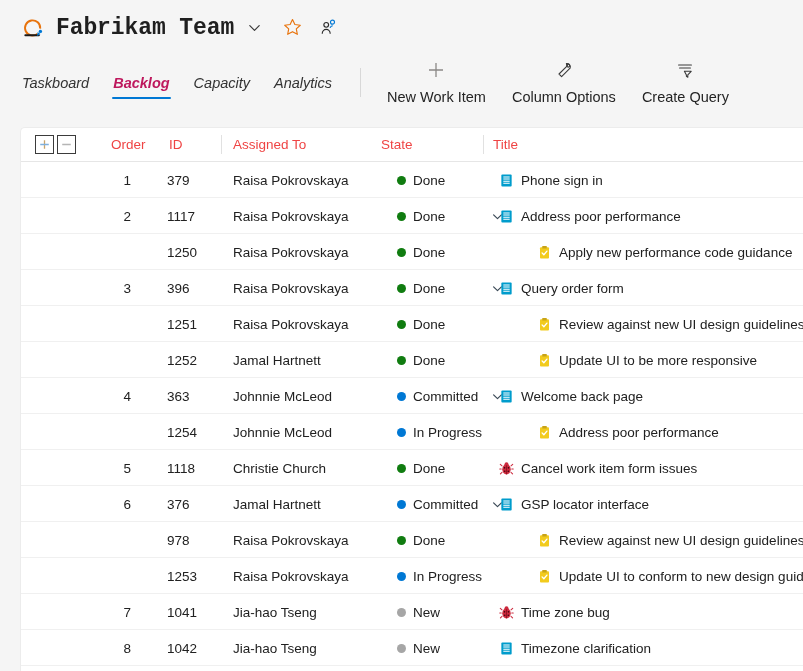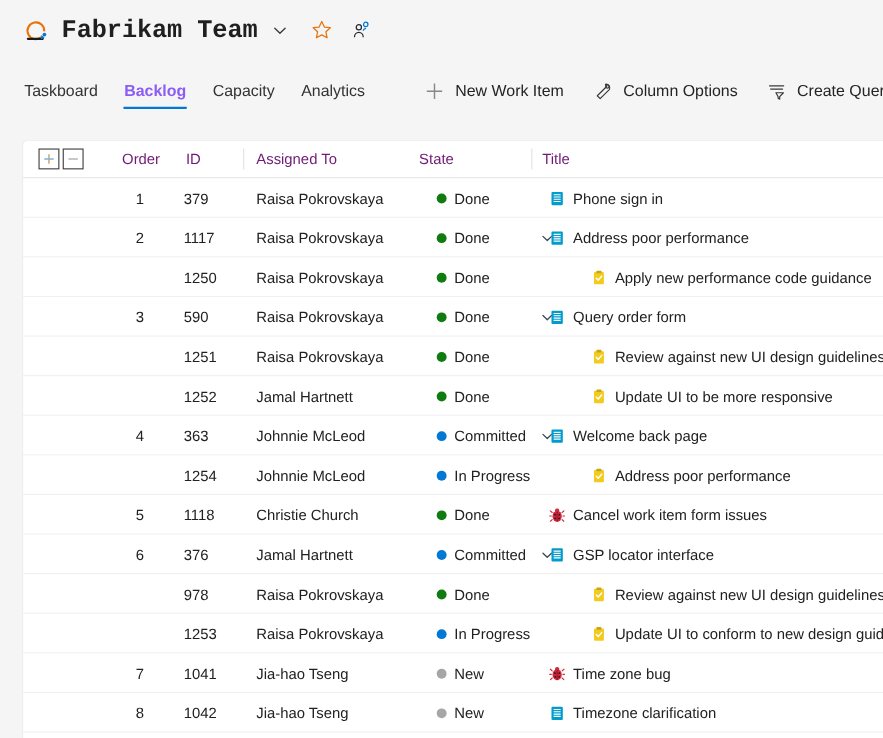--- a/index.html
+++ b/index.html
@@ -48,22 +48,23 @@
   }
   #tab-list { display: flex; align-items: stretch; }
   .tab {
     position: relative;
     display: flex; align-items: center;
     padding: 0 12px;
     font-size: 14.5px;
     color: #333;
     cursor: pointer;
     white-space: nowrap;
-  }
-  .tab.active { font-weight: 700; color: #8b5cf6; }
+    font-style: italic;
+  }
+  .tab.active { font-weight: 700; color: #be185d; }
   .tab.active::after {
     content: "";
     position: absolute;
     left: 11px; right: 11px; bottom: 11px;
     height: 2.5px;
     background: #0078d4;
     border-radius: 2px;
   }
   #toolbar-divider {
     width: 1px;
@@ -72,20 +73,21 @@
   }
   #toolbar { display: flex; align-items: center; gap: 2px; }
   .tool-btn {
     display: flex; align-items: center;
     gap: 9px;
     padding: 6px 12px;
     font-size: 14.5px;
     color: #242424;
     cursor: pointer;
     white-space: nowrap;
+    flex-direction: column;
   }
   .tool-ico { width: 19px; height: 19px; display:flex; align-items:center; justify-content:center; flex:0 0 auto;}
 
   
   #grid-card {
     position: absolute;
     left: 20px; top: 127px;
     width: 783px; height: 544px;
     background: #ffffff;
     border-top-left-radius: 5px;
@@ -93,21 +95,21 @@
     border-top: 1px solid #ececec;
     overflow: hidden;
   }
   #grid-header {
     position: relative;
     height: 34px;
     display: flex;
     align-items: center;
     border-bottom: 1px solid #e6e6e6;
     font-size: 13.5px;
-    color: #701a75;
+    color: #ef4444;
   }
   .hdr-cell { position: absolute; white-space: nowrap; }
   .col-divider {
     position: absolute;
     top: 7px; bottom: 7px;
     width: 1px;
     background: #e1e1e1;
   }
   #expand-collapse-group {
     position: absolute;
@@ -314,21 +316,21 @@
               <rect x="3.2" y="2.4" width="9.6" height="12" rx="1" fill="#f2cb1d"></rect>
               <rect x="5.6" y="1.1" width="4.8" height="2.6" rx="0.6" fill="#c9a416"></rect>
               <path d="M5.4 8.4l1.9 2 3.3-3.9" fill="none" stroke="#ffffff" stroke-width="1.4" stroke-linecap="round" stroke-linejoin="round"></path>
             </svg>
           </span>
           <span>Apply new performance code guidance</span>
         </div>
       </div>
       <div class="grid-row">
         <div class="cell c-order">3</div>
-        <div class="cell c-id">590</div>
+        <div class="cell c-id">396</div>
         <div class="cell c-assigned">Raisa Pokrovskaya</div>
         <div class="cell c-state">
           <span class="state-dot" style="background: rgb(16, 124, 16);"></span>
           <span>Done</span>
         </div>
         <div class="cell c-chevron chev-toggle">
           <svg viewBox="0 0 16 16" width="13" height="13">
             <path d="M3.2 6l4.8 4.6L12.8 6" fill="none" stroke="#3b4a57" stroke-width="1.5" stroke-linecap="round" stroke-linejoin="round"></path>
           </svg>
         </div>

